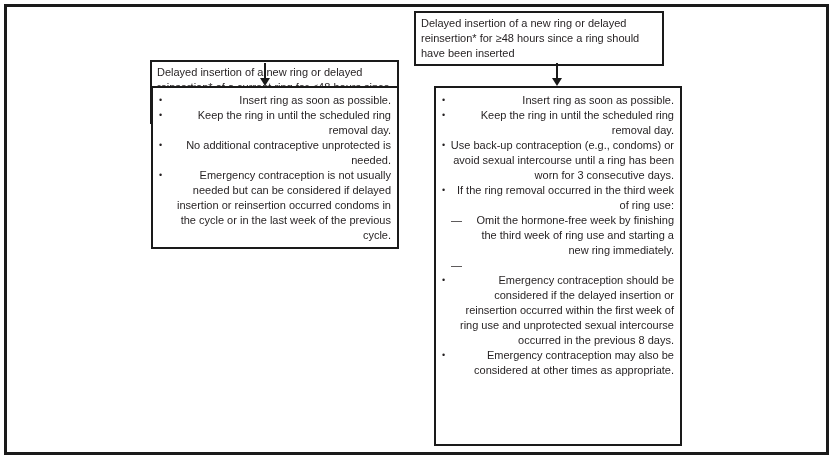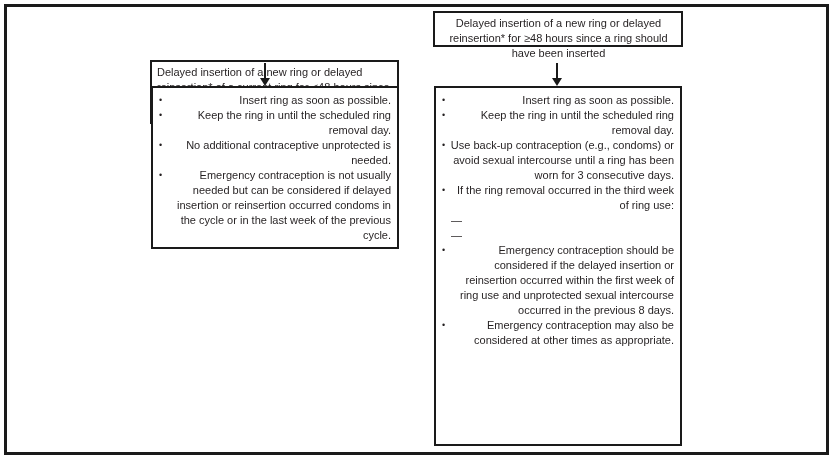--- a/index.html
+++ b/index.html
@@ -33,21 +33,21 @@
     font-size: 11px;
     line-height: 15px;
   }
   .header-box { padding: 3px 4px 0 5px; }
   .body-box   { padding: 5px 6px 0 6px; }
 
   
   .header-left { left: 150px; top: 12px;  width: 249px; height: 64px; margin-top: 48px; }
   .body-left   { left: 151px; top: 86px;  width: 248px; height: 163px; }
   
-  .header-right { left: 433px; top: 11px; width: 250px; height: 36px; text-align: center; }
+  .header-right { left: 414px; top: 11px; width: 250px; height: 55px; }
   .body-right   { left: 434px; top: 86px; width: 248px; height: 360px; }
 
   .arrow-stem {
     position: absolute;
     width: 2px;
     height: 16px;
     top: 63px;
     background: #1a1a1a;
   }
   .arrow-head {
@@ -140,20 +140,21 @@
         <div class="bullet level-1">
           <span class="marker">•</span>
           <span class="btext">Use back-up contraception (e.g., condoms) or avoid sexual intercourse until a ring has been worn for 3 consecutive days.</span>
         </div>
         <div class="bullet level-1">
           <span class="marker">•</span>
           <span class="btext">If the ring removal occurred in the third week of ring use:</span>
         </div>
         <div class="bullet level-2">
           <span class="marker">—</span>
+          <span class="btext">Omit the hormone-free week by finishing the third week of ring use and starting a new ring immediately.</span>
         </div>
         <div class="bullet level-2">
           <span class="marker">—</span>
         </div>
         <div class="bullet level-1">
           <span class="marker">•</span>
           <span class="btext">Emergency contraception should be considered if the delayed insertion or reinsertion occurred within the first week of ring use and unprotected sexual intercourse occurred in the previous 8 days.</span>
         </div>
         <div class="bullet level-1">
           <span class="marker">•</span>

